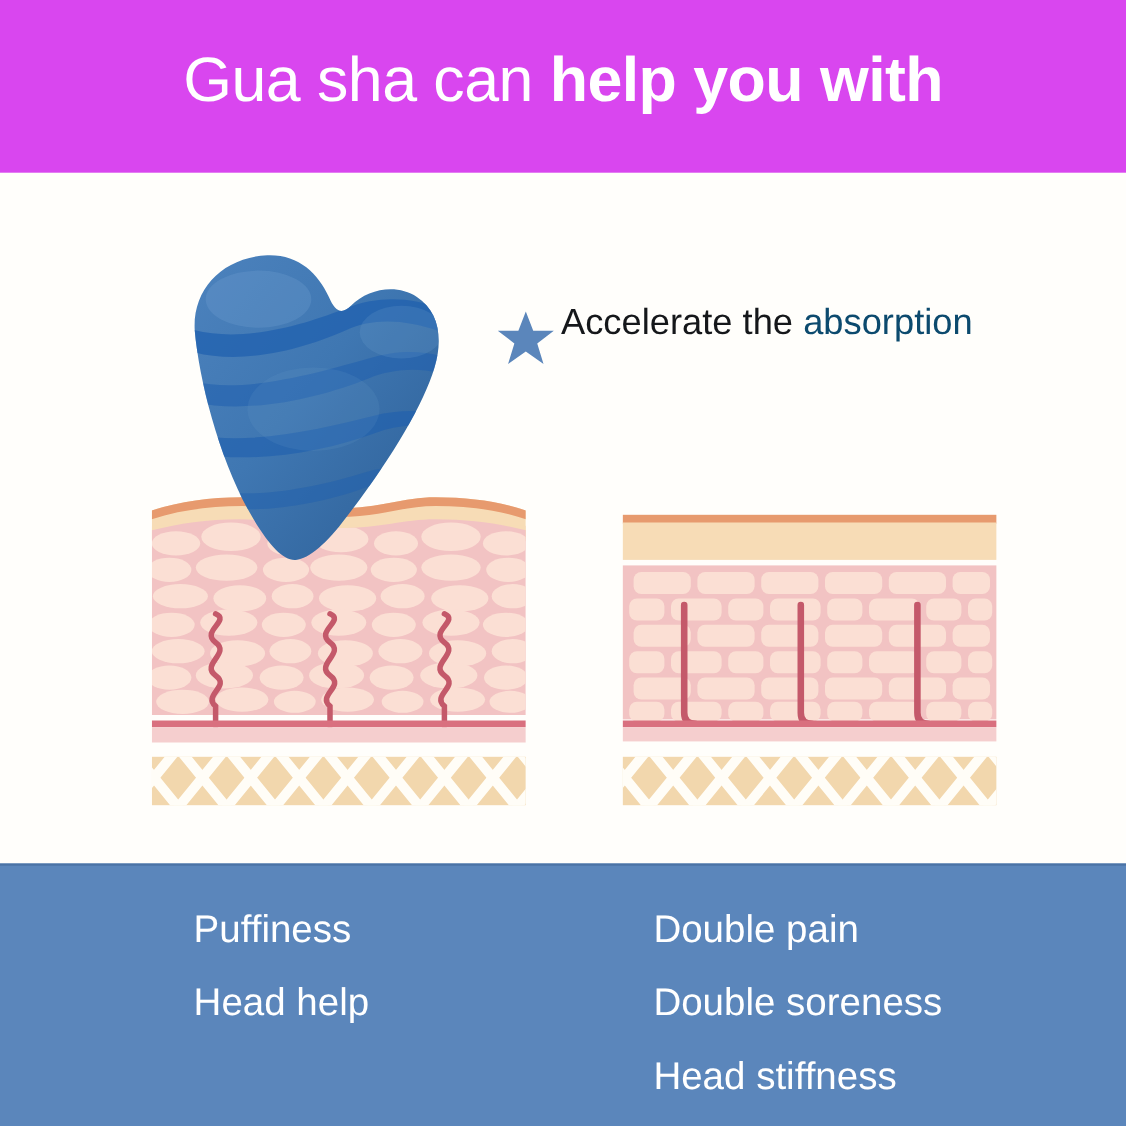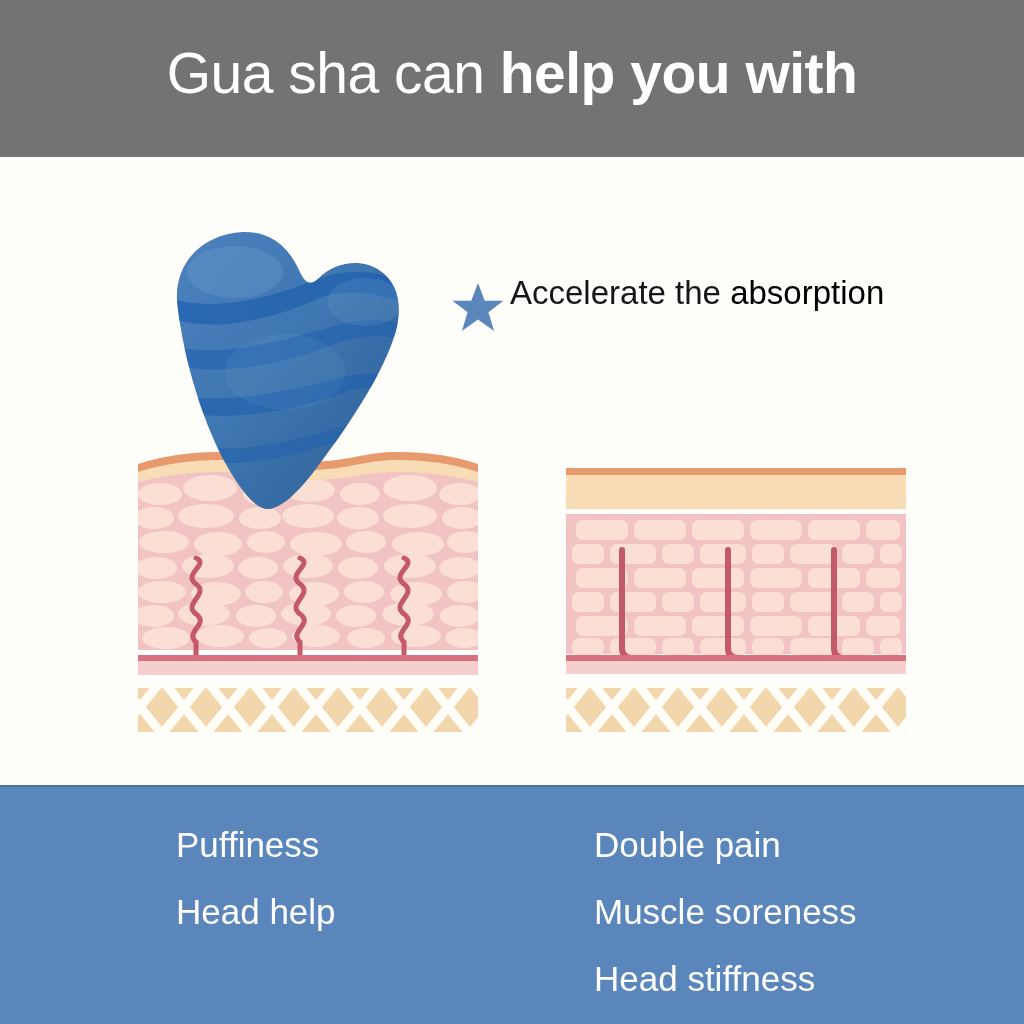--- a/index.html
+++ b/index.html
@@ -23,21 +23,21 @@
     overflow: hidden;
   }
 
   
   .header-band {
     position: absolute;
     left: 0;
     top: 0;
     width: 1024px;
     height: 157px;
-    background: #737373;
+    background: #d946ef;
   }
   .header-title {
     position: absolute;
     left: 0;
     top: 40px;
     width: 1024px;
     text-align: center;
     color: #ffffff;
     font-size: 57px;
     letter-spacing: -0.5px;
@@ -63,21 +63,21 @@
   .benefit-text {
     position: absolute;
     left: 58px;
     top: 0px;
     width: 500px;
     font-size: 33px;
     line-height: 42px;
     color: #15171a;
     font-weight: 400;
   }
-  .benefit-text .accent { color: #000000; }
+  .benefit-text .accent { color: #0c4a6e; }
   .benefit-line2 { display: block; }
 
   
   .skin {
     position: absolute;
   }
   .skin svg { display: block; }
 
   #skin-left  { left: 138px; top: 450px; }
   #skin-right { left: 566px; top: 462px; }
@@ -363,18 +363,18 @@
     </div>
   </div>
 
   <div class="footer-band">
     <div class="footer-col" id="footer-col-left">
       <div class="footer-item">Puffiness</div>
       <div class="footer-item">Head help</div>
     </div>
     <div class="footer-col" id="footer-col-right">
       <div class="footer-item">Double pain</div>
-      <div class="footer-item">Muscle soreness</div>
+      <div class="footer-item">Double soreness</div>
       <div class="footer-item">Head stiffness</div>
     </div>
   </div>
 
 </div>
 
 </body></html>

